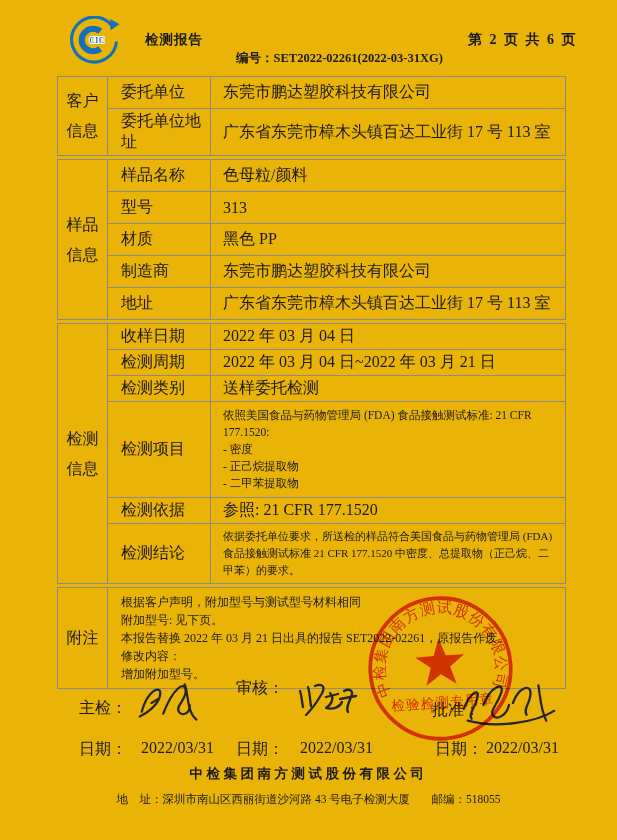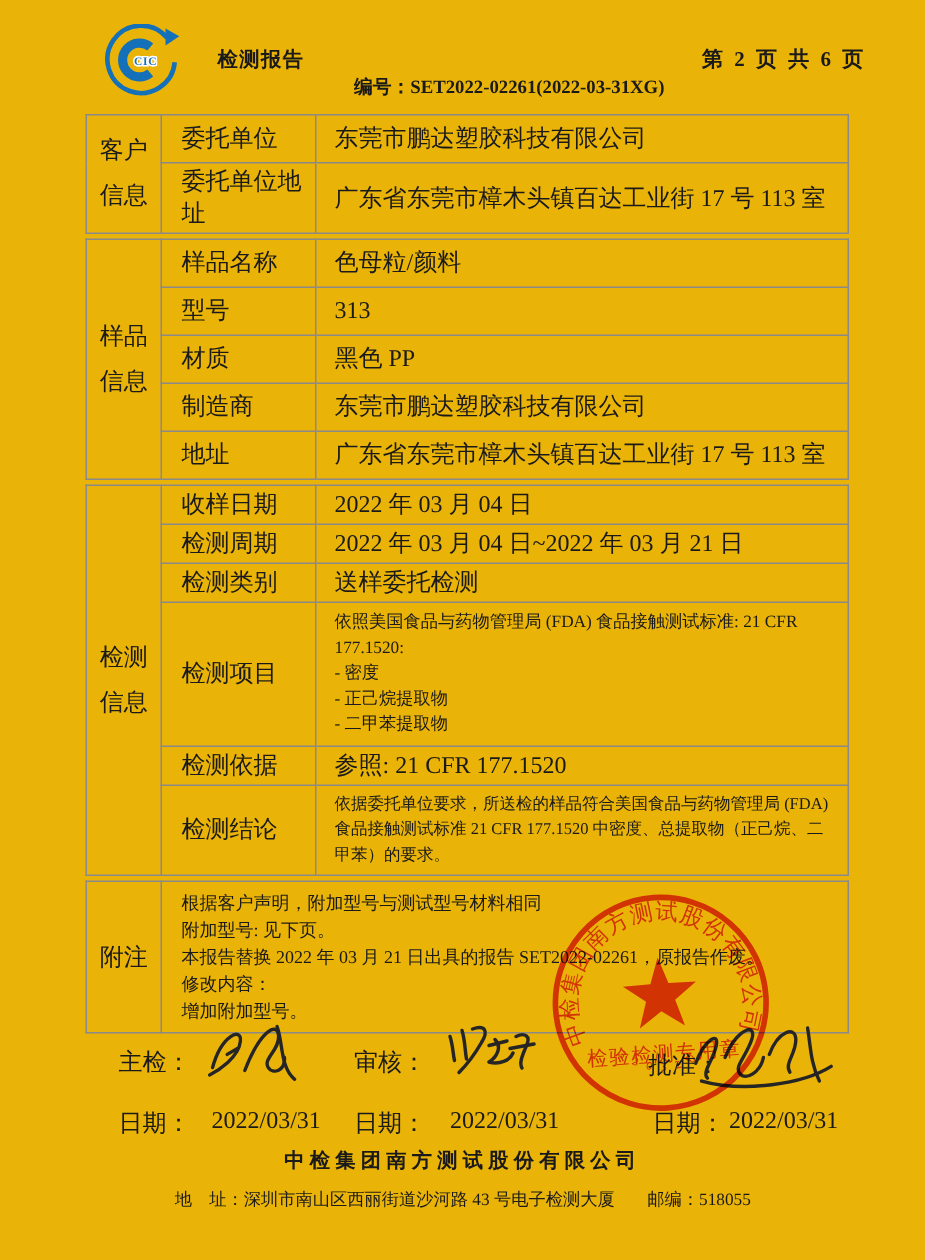--- a/index.html
+++ b/index.html
@@ -185,21 +185,21 @@
   </div>
 
   <span class="abs" style="left:79px;top:698px;">主检：</span>
   <svg class="sig-svg" style="left:128px;top:672px;" width="88" height="55" viewBox="0 0 90 55">
     <path d="M14,40 C20,18 34,12 33,22 C32,33 18,42 12,45"></path>
     <path d="M24,31 L31,27"></path>
     <path d="M36,42 C46,16 58,8 59,18 C60,28 48,34 52,40 C55,45 64,42 63,33"></path>
     <path d="M58,12 C62,22 60,40 70,48"></path>
   </svg>
 
-  <span class="abs" style="left:236px;top:698px;">审核：</span>
+  <span class="abs" style="left:236px;top:678px;">审核：</span>
   <svg class="sig-svg" style="left:289px;top:679px;" width="72" height="45" viewBox="0 0 70 45">
     <path d="M10,12 C12,18 12,24 13,28"></path>
     <path d="M18,8 C20,14 20,22 21,27"></path>
     <path d="M25,7 C33,4 36,8 31,16 C27,23 22,30 16,36"></path>
     <path d="M36,18 L48,15"></path>
     <path d="M40,14 C45,19 41,26 36,29 C43,31 50,28 52,23"></path>
     <path d="M54,12 C60,9 64,12 61,18 C58,25 56,30 58,33"></path>
     <path d="M50,20 L66,17"></path>
   </svg>
 

